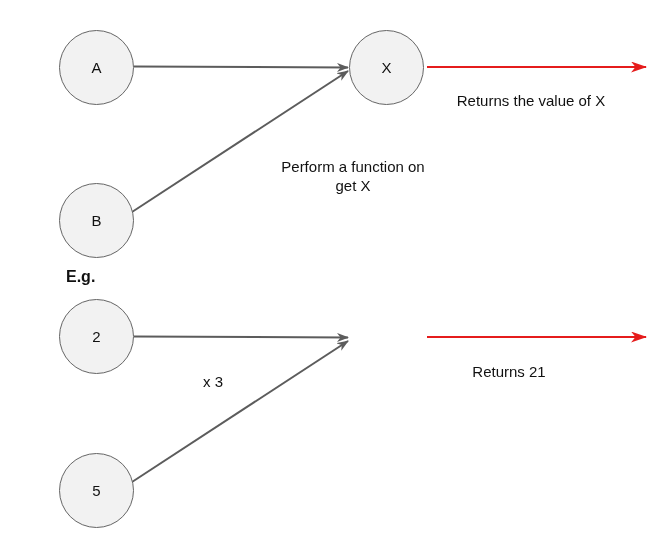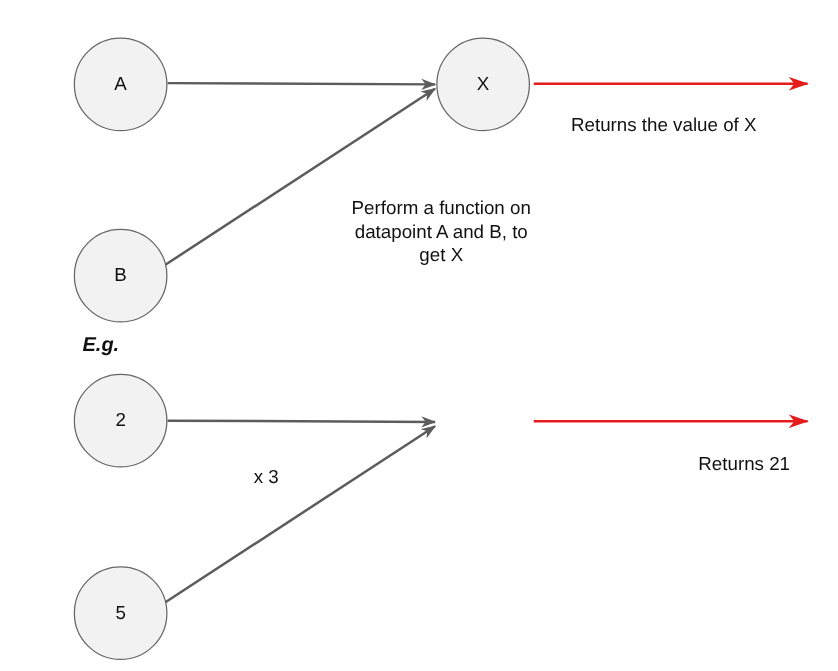--- a/index.html
+++ b/index.html
@@ -89,30 +89,29 @@
     <span class="node-label">B</span>
   </div>
   <div class="node" style="left:349px; top:30px;">
     <span class="node-label">X</span>
   </div>
 
   <div class="txt center" style="left:431px; top:91px; width:200px;text-align:center;">Returns the value of X</div>
 
   <div class="txt center" style="left:253px; top:157px; width:200px;">
     <div>Perform a function on</div>
-    <div>datapoint A and B, to</div>
     <div>get X</div>
   </div>
 
-  <div class="txt bold" style="left:66px; top:267px;font-style:italic;">E.g.</div>
+  <div class="txt bold" style="left:66px; top:267px;">E.g.</div>
 
   <div class="node" style="left:59px; top:299px;">
     <span class="node-label">2</span>
   </div>
   <div class="node" style="left:59px; top:453px;">
     <span class="node-label">5</span>
   </div>
 
   <div class="txt center" style="left:188px; top:372px; width:50px;">x 3</div>
 
-  <div class="txt center" style="left:432px; top:362px; width:200px;text-align:right;">Returns 21</div>
+  <div class="txt center" style="left:409px; top:362px; width:200px;">Returns 21</div>
 
 </div>
 
 </body></html>

